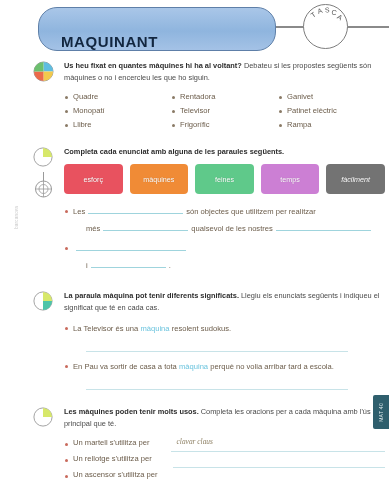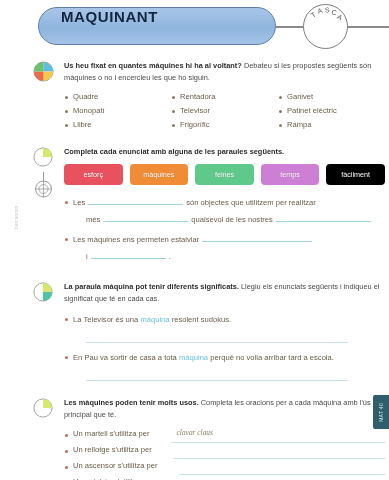--- a/index.html
+++ b/index.html
@@ -19,27 +19,27 @@
   
   .header {
     position: relative;
     height: 56px;
   }
   .title-pill {
     position: absolute;
     left: 38px;
     top: 7px;
     width: 238px;
-    height: 38px;
+    height: 44px;
     border-radius: 19px;
     background: linear-gradient(180deg, #a9c6e8 0%, #8fb5de 55%, #a4c2e6 100%);
     border: 1px solid #5e7fa8;
     box-sizing: border-box;
     display: flex;
-    align-items: flex-start;
+    align-items: flex-end;
   }
   .title-text {
     padding-left: 22px;
     font-size: 15px;
     font-weight: bold;
     letter-spacing: 0.6px;
     color: #12263f;
   }
   .connector {
     position: absolute;
@@ -126,21 +126,21 @@
   }
 
   
   .chips {
     display: flex;
     gap: 7px;
     margin: 3px 0 9px 0;
   }
   .chip {
     flex: 1;
-    height: 21px;
+    height: 30px;
     border-radius: 4px;
     display: flex;
     align-items: center;
     justify-content: center;
     font-size: 7.2px;
     color: #ffffff;
     text-shadow: 0 0 1px rgba(0,0,0,0.25);
     box-sizing: border-box;
   }
 
@@ -335,31 +335,31 @@
   </div>
   <p class="prompt">
     <b>Completa cada enunciat amb alguna de les paraules següents.</b>
   </p>
 
   <div class="chips">
     <div class="chip" style="background:#e8525f;">esforç</div>
     <div class="chip" style="background:#f08b36;">màquines</div>
     <div class="chip" style="background:#5fc98a;">feines</div>
     <div class="chip" style="background:#cc7fd4;">temps</div>
-    <div class="chip" style="background:#000000;">fàcilment</div>
+    <div class="chip" style="background:#737373;font-style:italic;">fàcilment</div>
   </div>
 
   <div class="q">
     <span>Les</span><span class="blank w95"></span><span>són objectes que utilitzem per realitzar</span>
   </div>
   <div class="q nobullet">
     <span>més</span><span class="blank w85"></span><span>qualsevol de les nostres</span><span class="blank w95"></span>
   </div>
   <div class="q" style="margin-top:3px;">
-    <span>Les màquines ens permeten estalviar</span><span class="blank w110"></span>
+    <span class="blank w110"></span>
   </div>
   <div class="q nobullet">
     <span>i</span><span class="blank w75"></span><span>.</span>
   </div>
 </div>
 
 <div class="activity" style="margin-top:16px;">
   <div class="act-icon">
     <svg width="20" height="20" viewBox="0 0 22 22">
       <circle cx="11" cy="11" r="10" fill="#ffffff" stroke="#9a9a9a" stroke-width="1"></circle>

